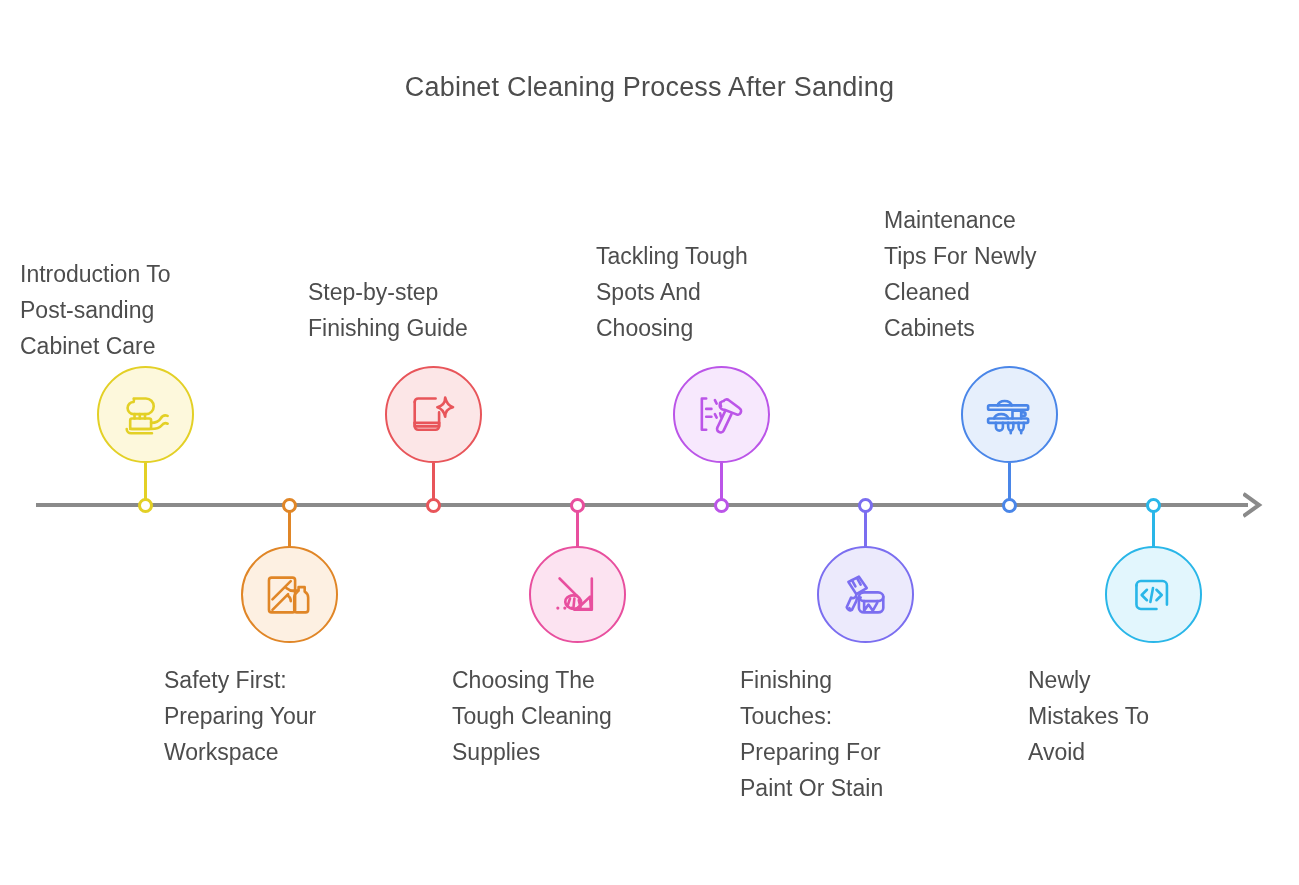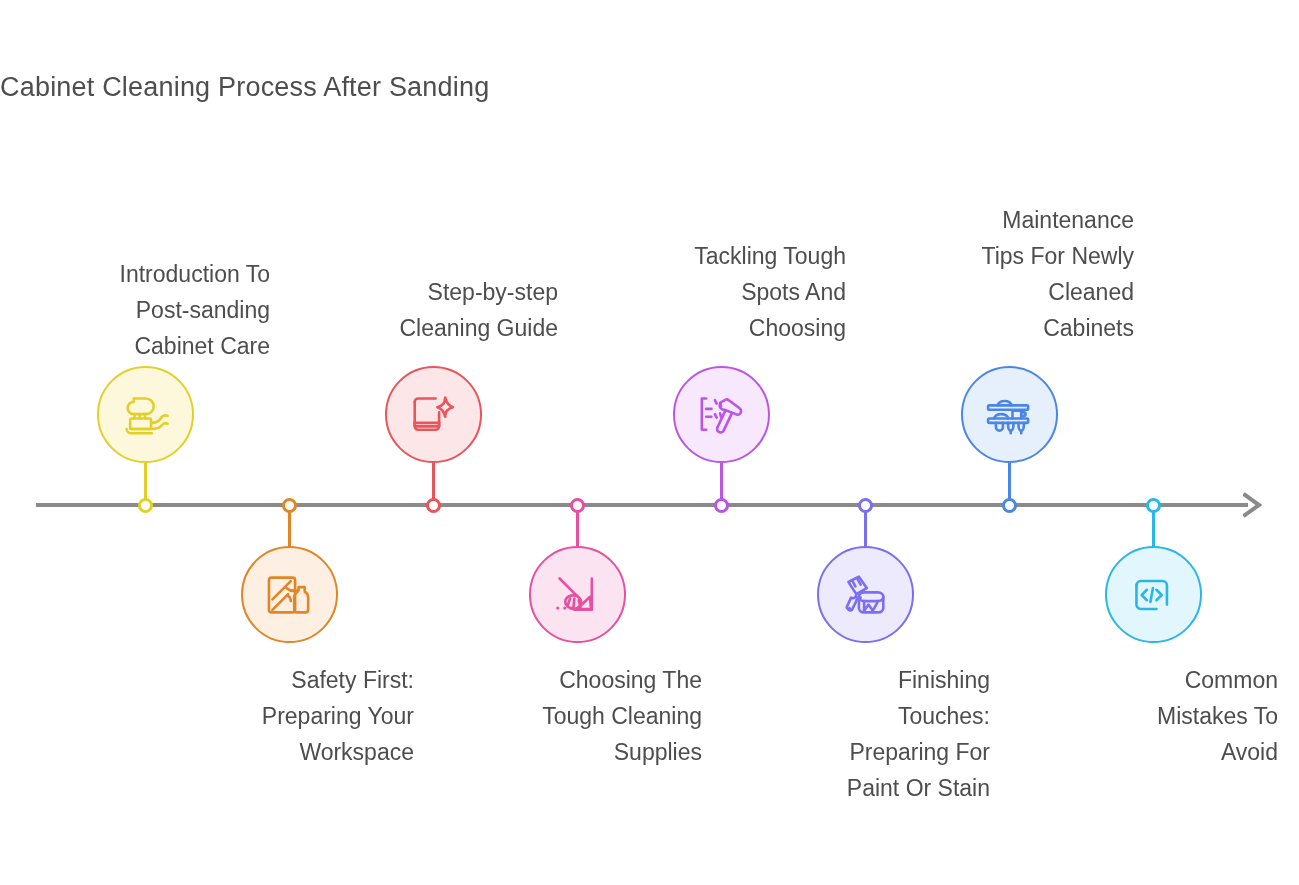--- a/index.html
+++ b/index.html
@@ -17,20 +17,21 @@
   }
   #infographic {
     position: absolute;
     inset: 0;
   }
   #chart-title {
     position: absolute;
     top: 72px;
     left: 0;
     width: 1299px;
+    text-align: center;
     font-size: 27px;
     font-weight: 400;
     color: #4d4d4d;
     letter-spacing: 0.2px;
     white-space: pre;
   }
   .axis-line {
     position: absolute;
     left: 36px;
     top: 503px;
@@ -85,21 +86,21 @@
   }
   .bubble svg {
     width: 54px;
     height: 54px;
     display: block;
   }
   .label {
     position: absolute;
     width: 250px;
     left: -125px;
-    text-align: right;
+    text-align: left;
     font-size: 23px;
     line-height: 36px;
     color: #4d4d4d;
     white-space: pre-line;
   }
   .node.above .bubble { top: 366px; }
   .node.above .stem   { top: 463px; height: 42px; }
   .node.below .bubble { top: 546px; }
   .node.below .stem   { top: 505px; height: 42px; }
 </style>
@@ -155,21 +156,21 @@
         <div class="bubble" style="border-color: rgb(232, 85, 90); background: rgb(252, 230, 231);">
           <svg viewBox="0 0 62 58" fill="none" stroke="#e8555a" stroke-width="3" stroke-linecap="round" stroke-linejoin="round" style="color: rgb(232, 85, 90);">
     <path d="M10 14 a4 4 0 0 1 4 -4 h20" fill="none"></path>
     <path d="M10 14 v28 h28 v-16" fill="none"></path>
     <path d="M10 38 h28" fill="none"></path>
     <path d="M10 38 v4 a4 4 0 0 0 4 4 h20 a4 4 0 0 0 4 -4 v-4" fill="none"></path>
     <path d="M45 9 q2 9 9 11 q-9 2 -9 11 q-2 -9 -9 -11 q9 -2 9 -11 z" fill="none"></path>
           </svg>
         </div>
         <div class="label" style="top: 274px;">Step-by-step
-Cleaning Guide</div>
+Finishing Guide</div>
       </div>
       <div class="node below" style="left: 577px;">
         <div class="stem" style="background: rgb(232, 79, 158);"></div>
         <div class="dot" style="border-color: rgb(232, 79, 158);"></div>
         <div class="bubble" style="border-color: rgb(232, 79, 158); background: rgb(252, 227, 241);">
           <svg viewBox="0 0 62 58" fill="none" stroke="#e84f9e" stroke-width="3" stroke-linecap="round" stroke-linejoin="round" style="color: rgb(232, 79, 158);">
     <path d="M48 10 v36 h-20" fill="none"></path>
     <path d="M47 45 L31 45 L46 31 z" fill="none"></path>
     <path d="M11 10 L31 30" fill="none"></path>
     <path d="M31 30 q-9 -2 -13 4 q-2 6 5 10 q7 3 12 -3 q3 -6 -4 -11 z" fill="none"></path>
@@ -245,18 +246,18 @@
         <div class="dot" style="border-color: rgb(41, 182, 232);"></div>
         <div class="bubble" style="border-color: rgb(41, 182, 232); background: rgb(226, 246, 253);">
           <svg viewBox="0 0 62 58" fill="none" stroke="#29b6e8" stroke-width="3" stroke-linecap="round" stroke-linejoin="round" style="color: rgb(41, 182, 232);">
     <path d="M12 18 a5 5 0 0 1 5 -5 h25 a5 5 0 0 1 5 5 v22" fill="none"></path>
     <path d="M12 18 v22 a5 5 0 0 0 5 5 h18" fill="none"></path>
     <path d="M24 23 l-6 6 l6 6" fill="none"></path>
     <path d="M35 23 l6 6 l-6 6" fill="none"></path>
     <path d="M31 21 l-3 16" fill="none"></path>
           </svg>
         </div>
-        <div class="label" style="top: 662px;">Common
+        <div class="label" style="top: 662px;">Newly
 Mistakes To
 Avoid</div>
       </div>
     </div>
 </div>
 
 </body></html>

